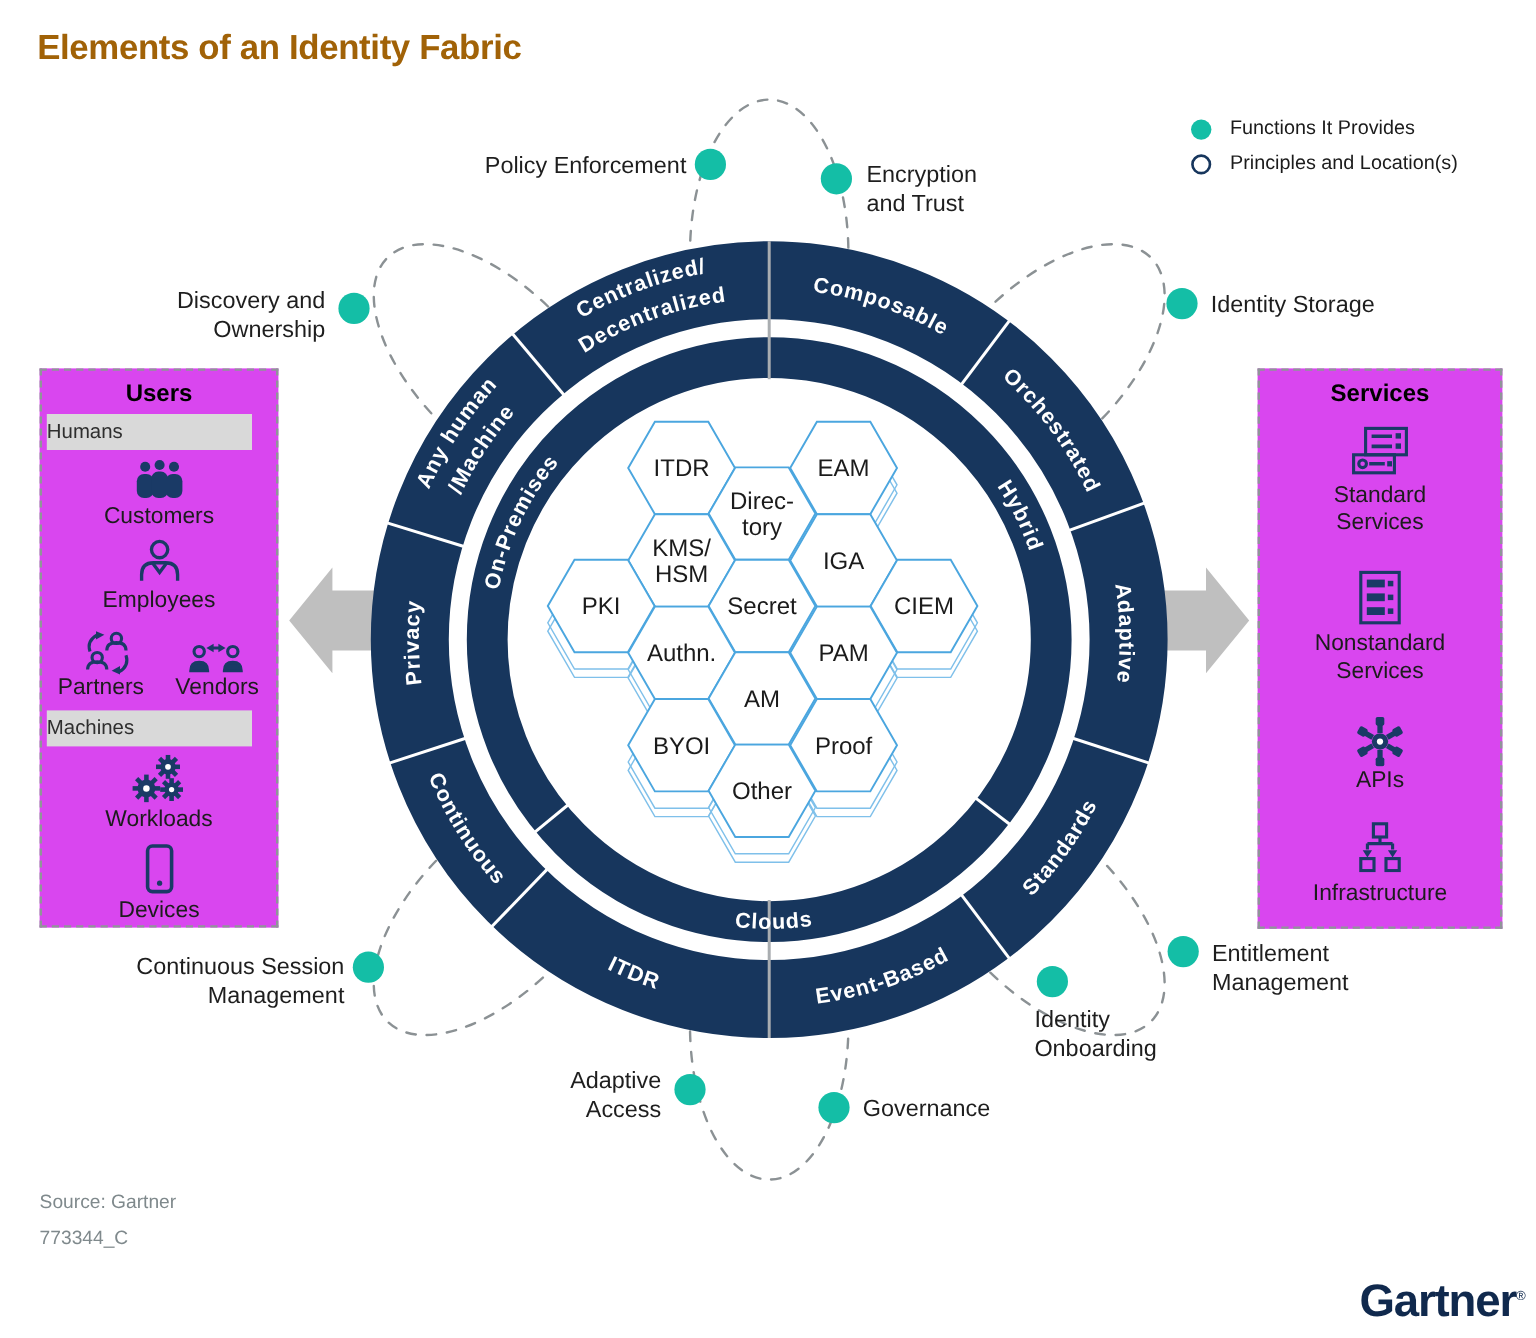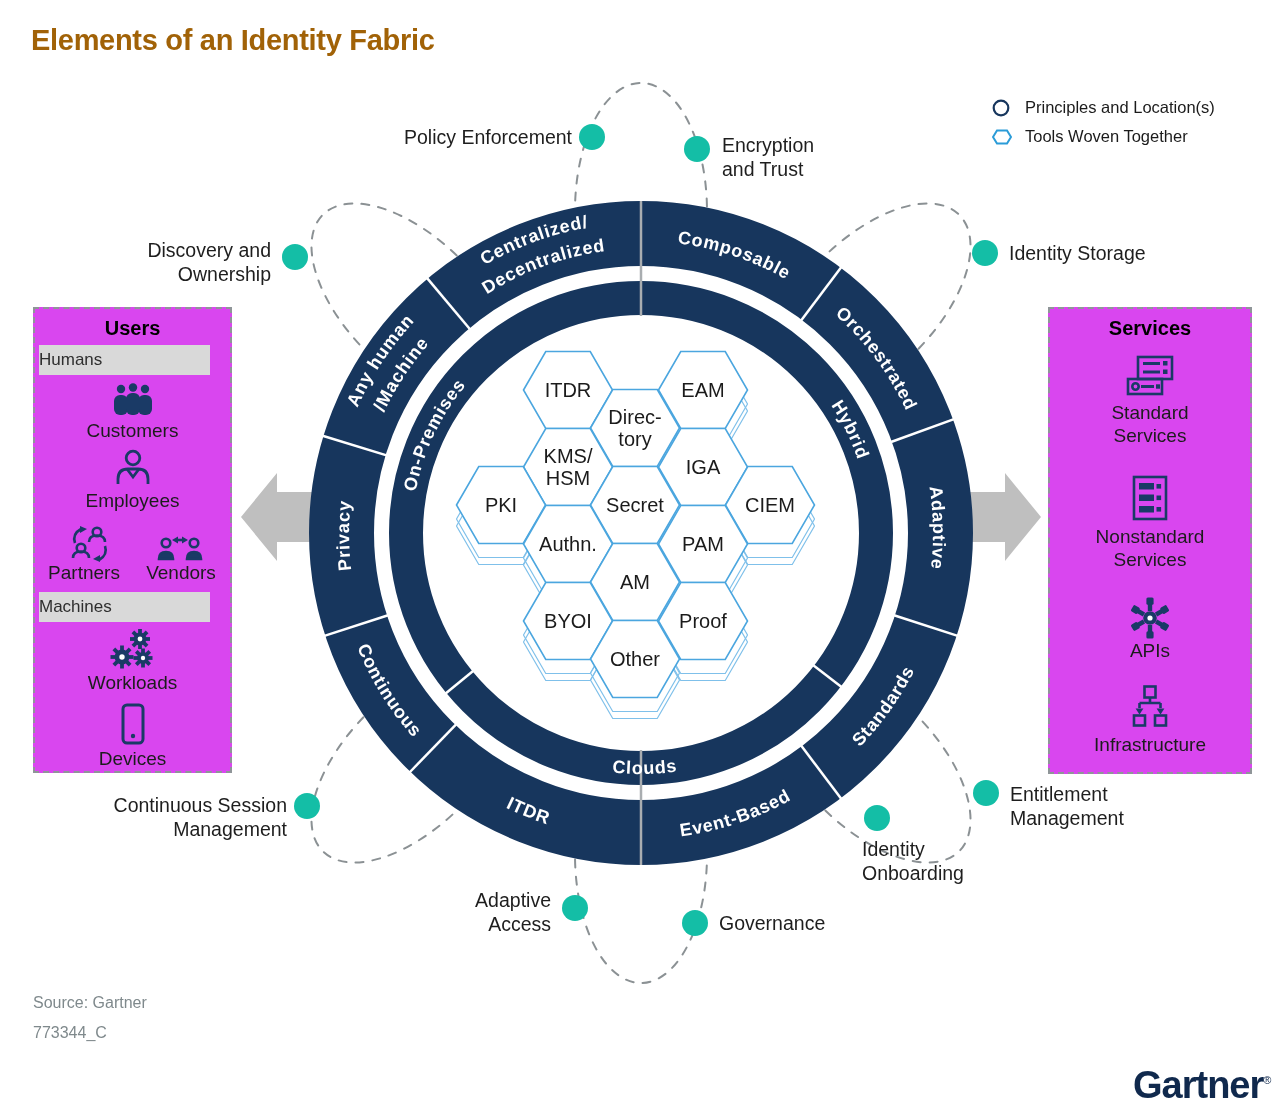--- a/index.html
+++ b/index.html
@@ -222,32 +222,32 @@
     </g>
   </g>
 </svg>
 
 <div class="abs page-title">Elements of an Identity Fabric</div>
 
 <div class="abs legend">
   <div class="legend-row">
     <span class="legend-glyph">
       <svg width="18" height="18">
+          <circle cx="9" cy="9" r="8.5" fill="#14bea6"></circle>
+        </svg>
+      </span>
+    <span class="legend-label">Functions It Provides</span>
+  </div>
+  <div class="legend-row">
+    <span class="legend-glyph">
+      <svg width="18" height="18">
           <circle cx="9" cy="9" r="7.3" fill="none" stroke="#17365d" stroke-width="2.2"></circle>
         </svg>
       </span>
     <span class="legend-label">Principles and Location(s)</span>
-  </div>
-  <div class="legend-row">
-    <span class="legend-glyph">
-      <svg width="20" height="18">
-          <path d="M5 2.5 L15 2.5 L19 9 L15 15.5 L5 15.5 L1 9 Z" fill="none" stroke="#2b9cd8" stroke-width="2"></path>
-        </svg>
-      </span>
-    <span class="legend-label">Tools Woven Together</span>
   </div>
 </div>
 
 <div class="abs panel panel-users">
   <div class="panel-title">Users</div>
   <div class="band" style="top:36px;">Humans</div>
 
   <div class="p-item-icon" style="left:0;right:0;top:72px;">
     <svg width="48" height="34" viewBox="0 0 48 34" fill="#1a3a66">
       <circle cx="12" cy="8" r="4.2"></circle>

